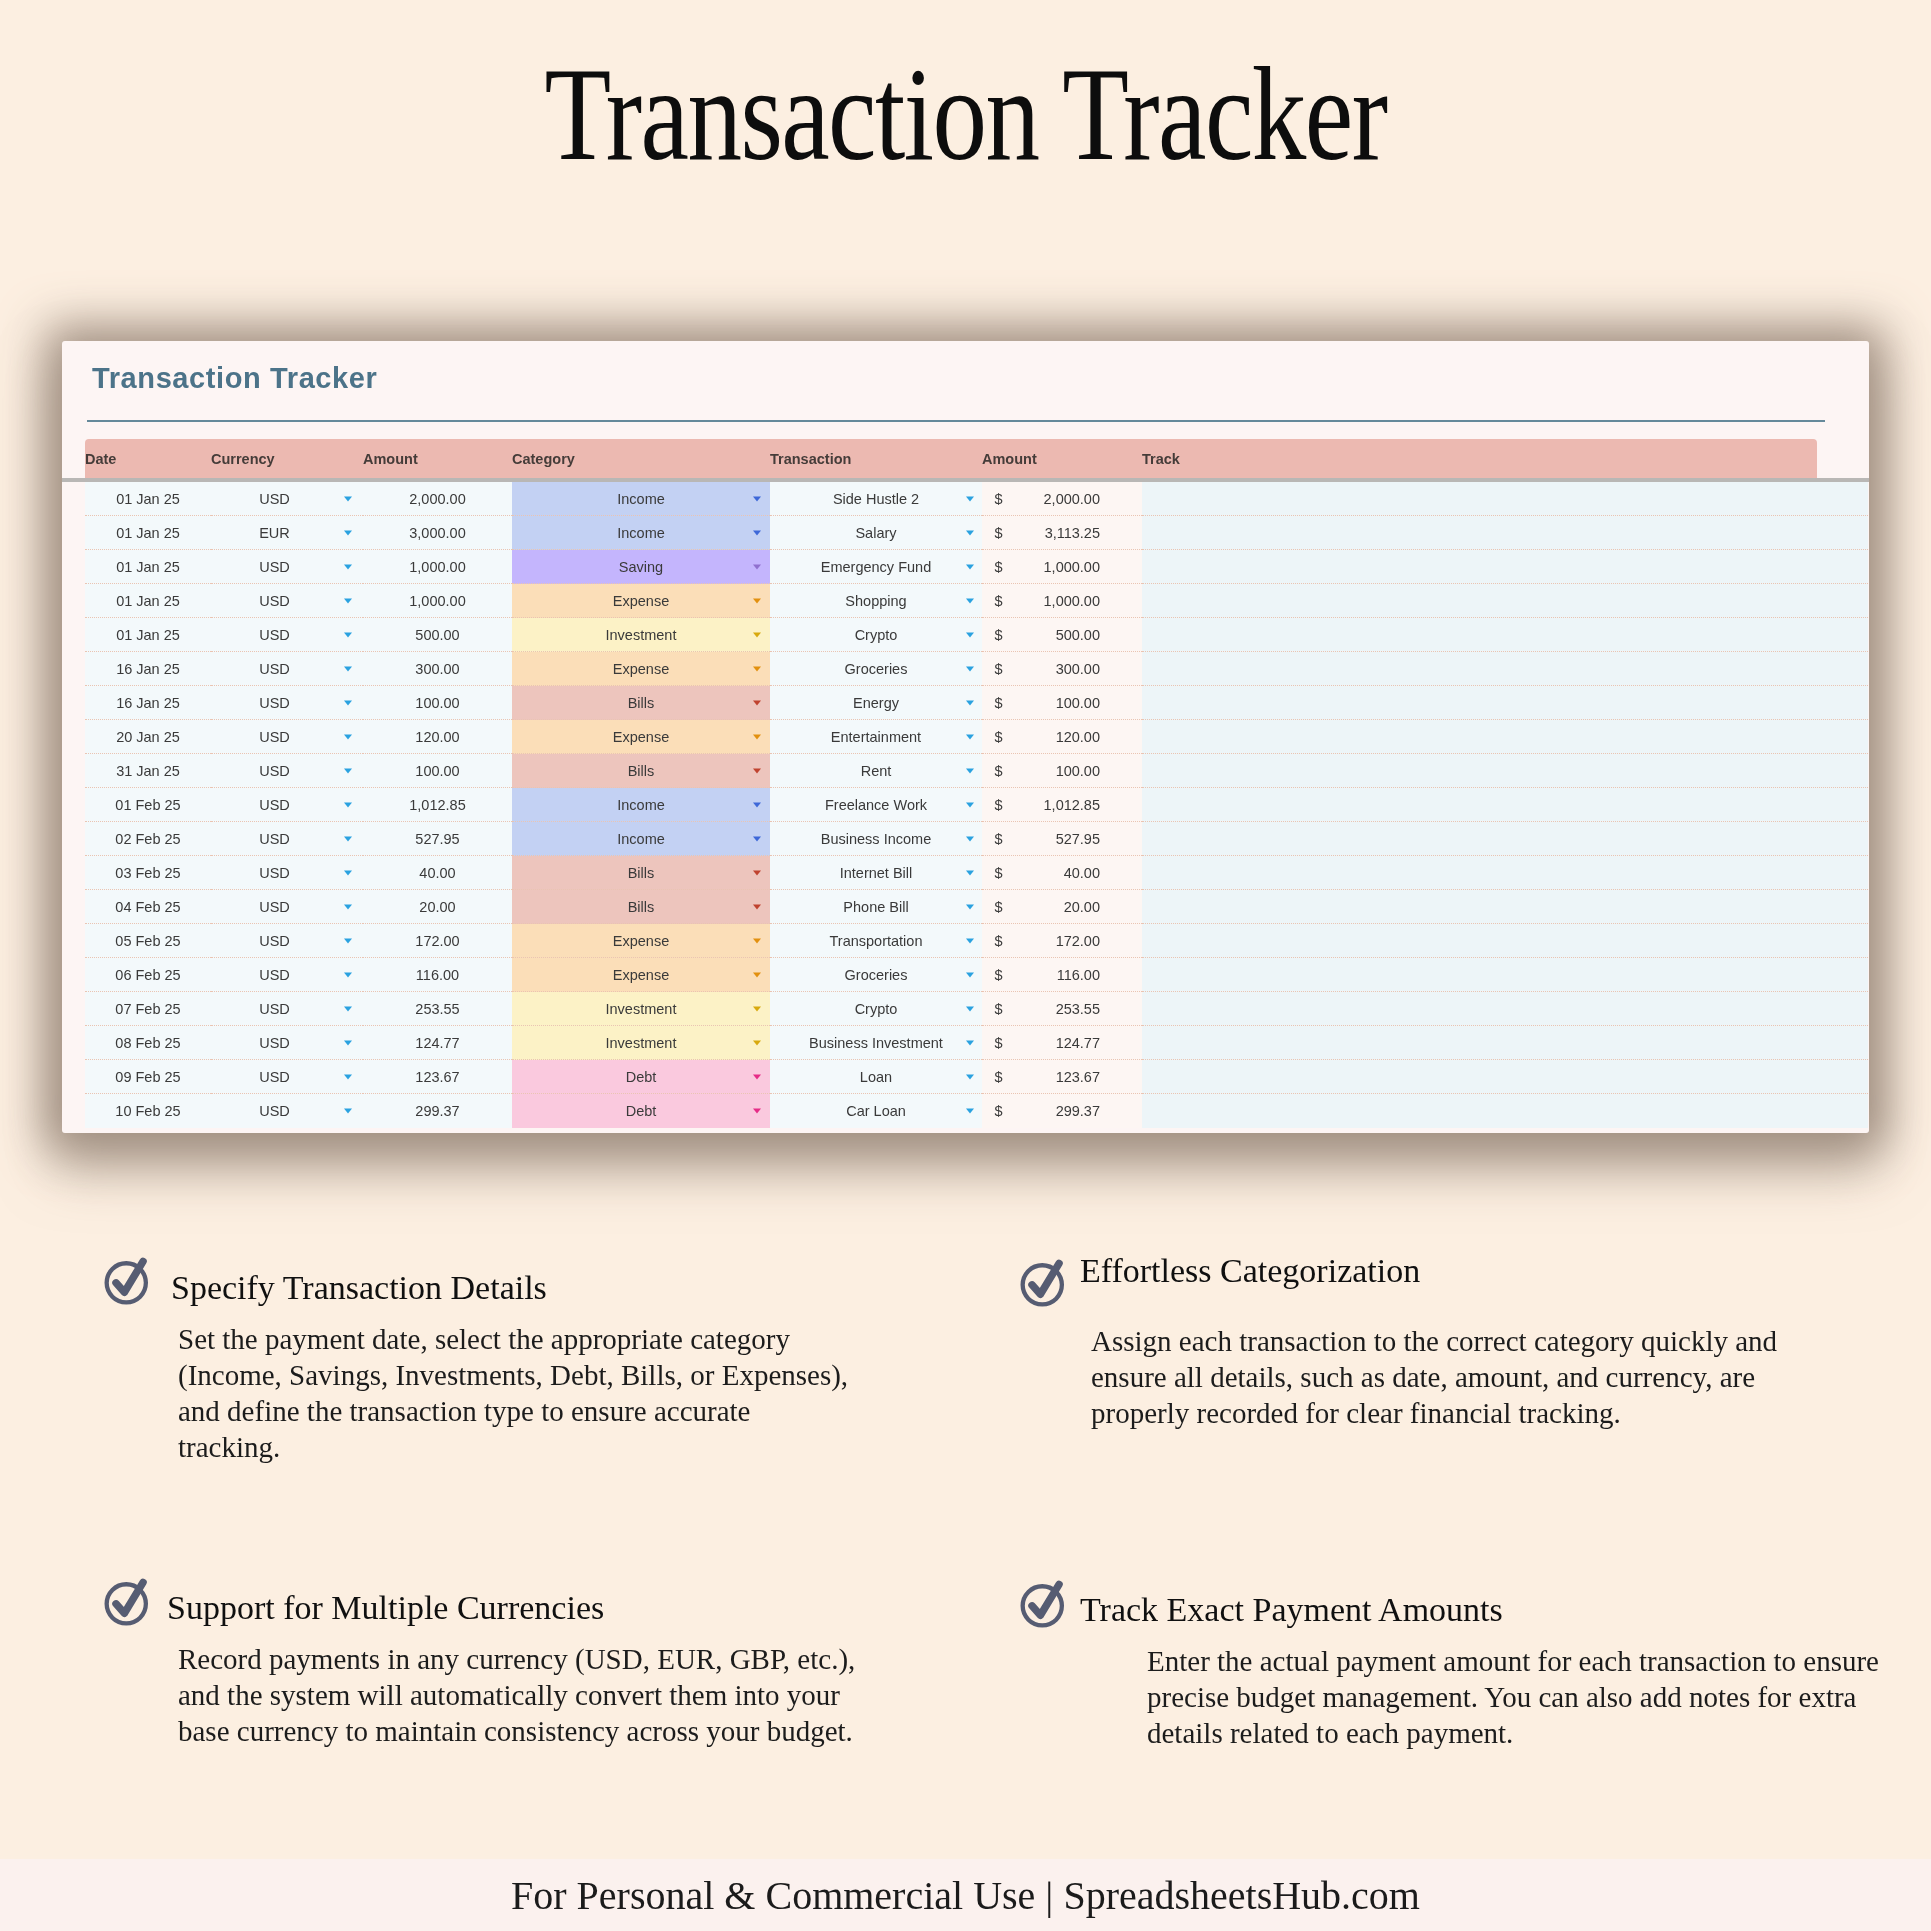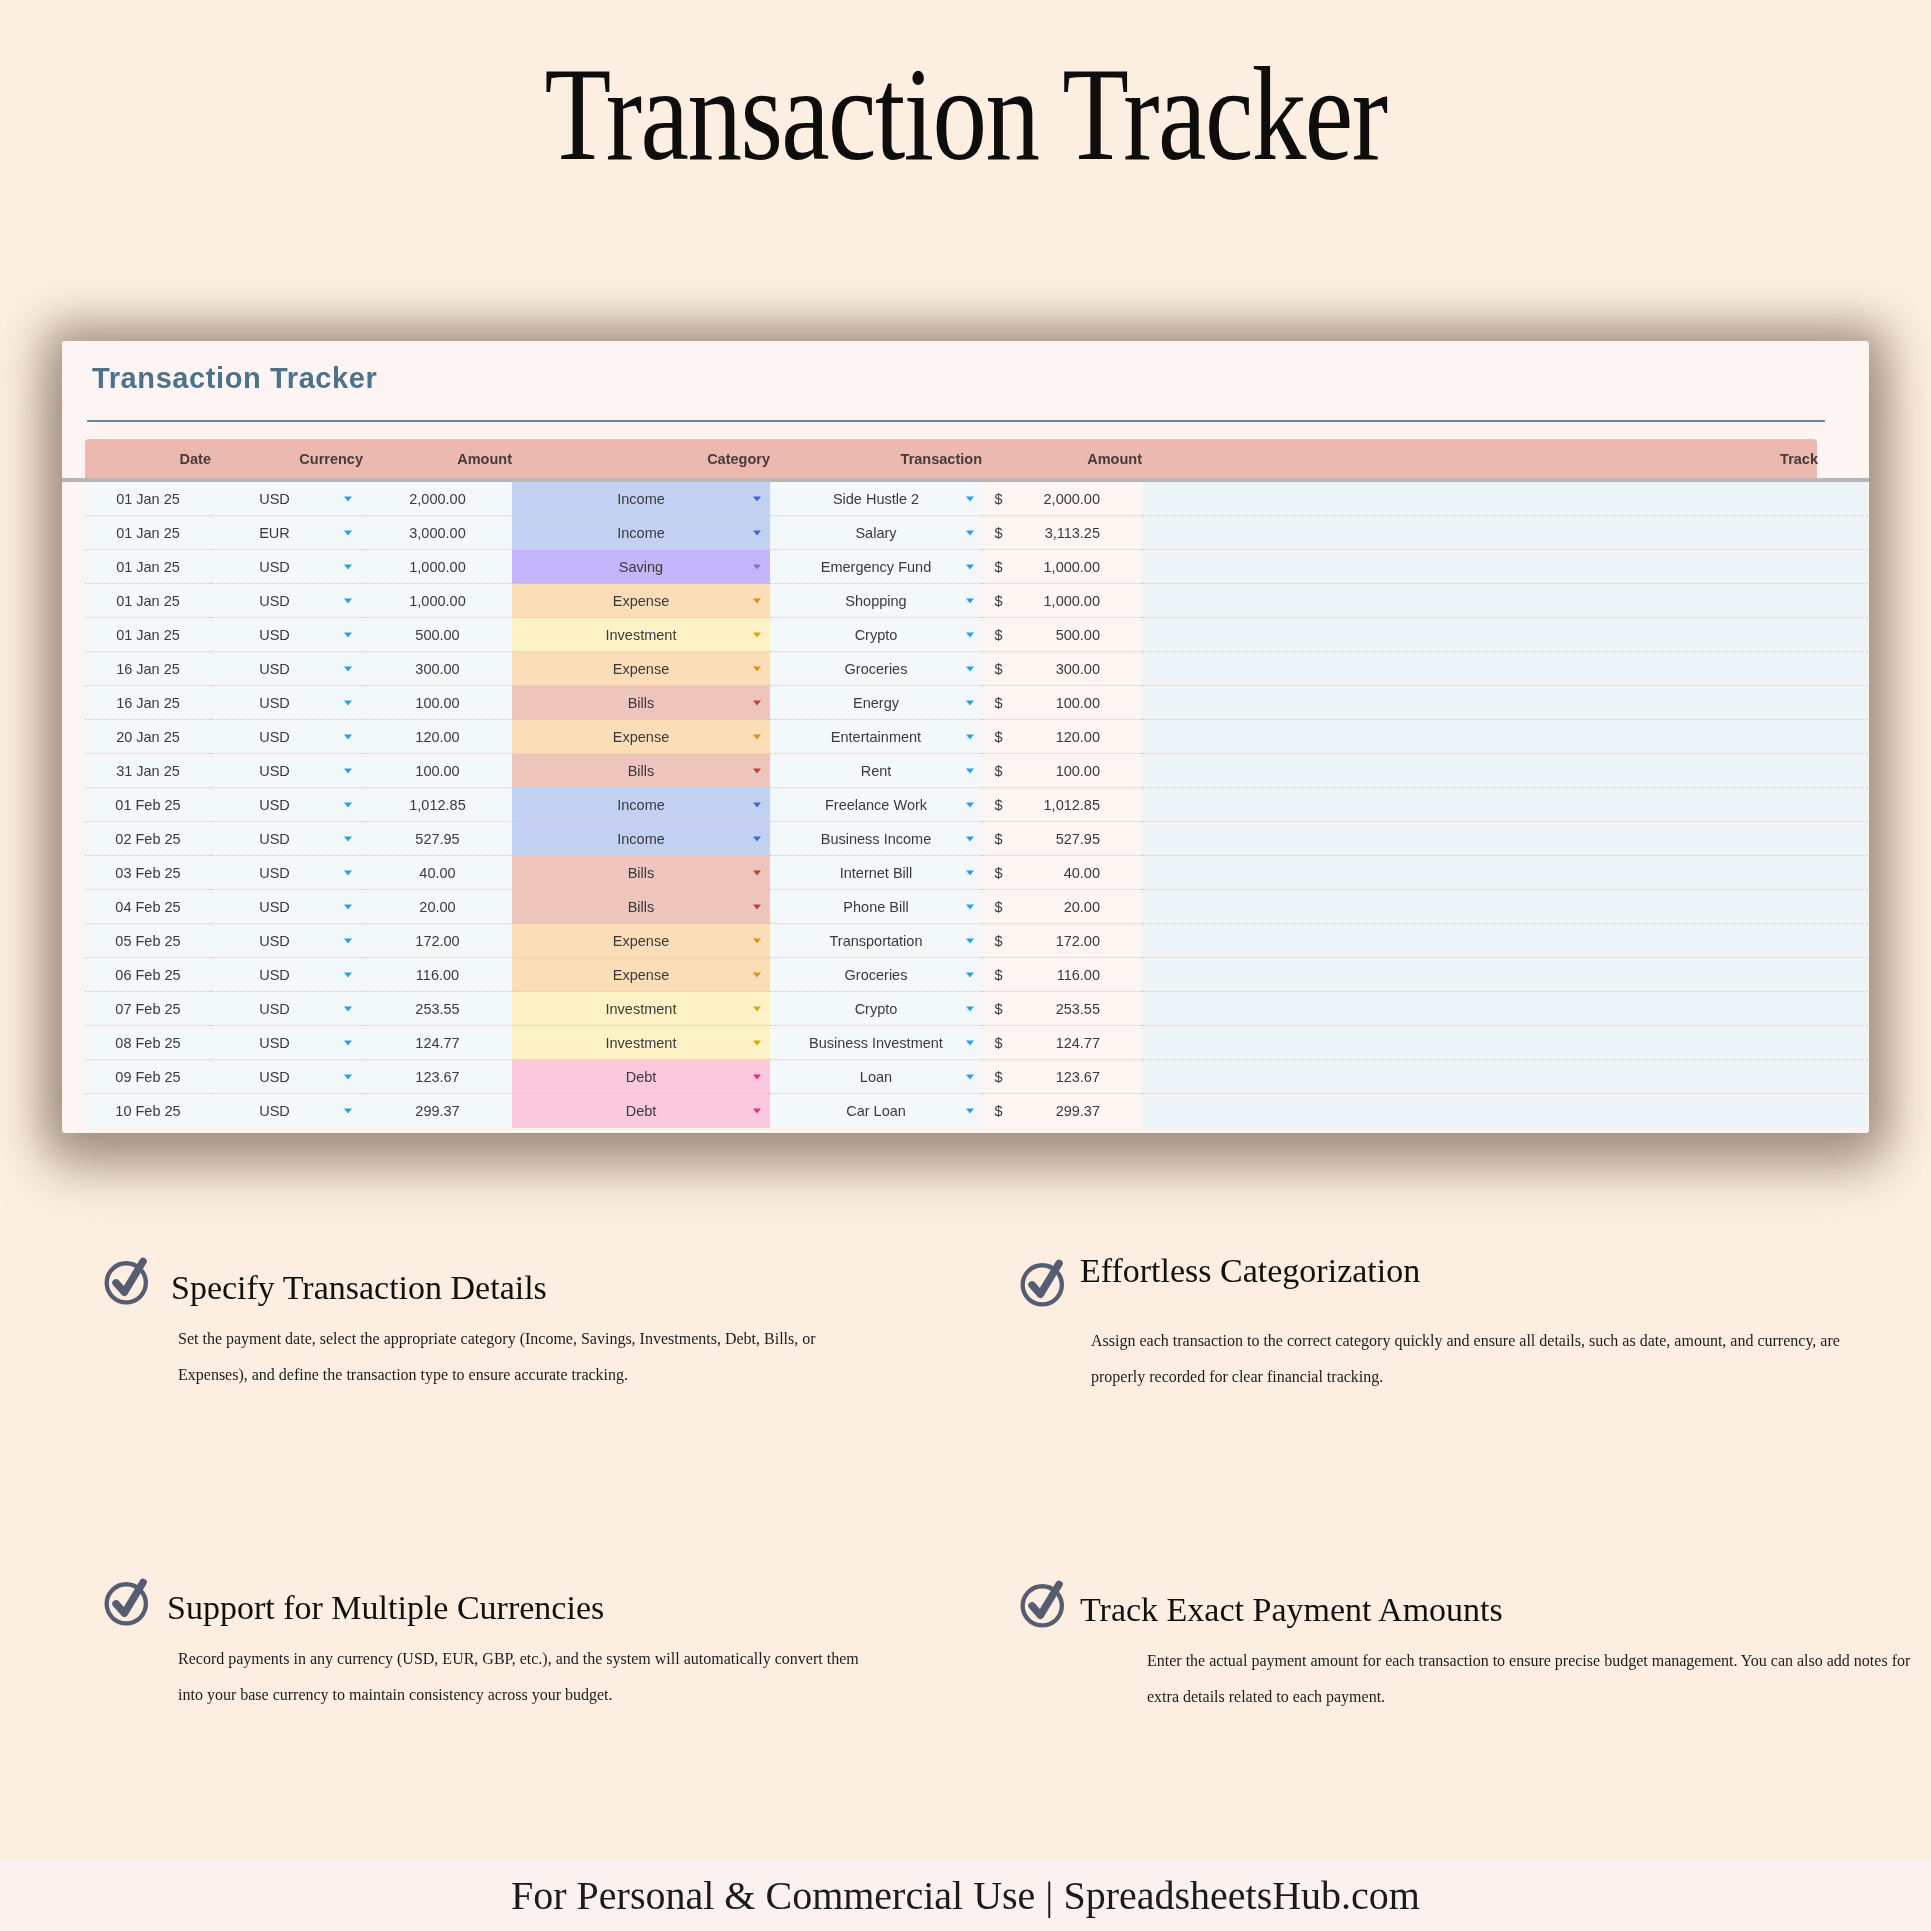--- a/index.html
+++ b/index.html
@@ -31,21 +31,21 @@
     position:absolute;left:25px;top:79px;width:1738px;height:1.9px;
     background:var(--rule-color,#65899a);
   }
   .sheet-header{
     position:absolute;left:23px;top:98px;width:1732px;height:39px;
     display:grid;grid-template-columns:126px 152px 149px 258px 212px 160px 676px;
     background:var(--header-bg,#ecb9b1);border-radius:3.9px 3.9px 0 0;
     align-items:center;
   }
   .hcell{
-    text-align:right;font-size:14.5px;font-weight:600;
+    text-align:left;font-size:14.5px;font-weight:600;
     color:var(--header-text,#453c39);
   }
   .gray-line{
     position:absolute;left:0;top:137px;width:1807px;height:3.9px;
     background:var(--gray-line,#b9b7b5);
   }
   .sheet-rows{position:absolute;left:23px;top:141px;width:1782px;}
   .sheet-row{
     display:grid;grid-template-columns:126px 152px 149px 258px 212px 160px 726px;
     height:34px;box-sizing:border-box;
@@ -71,21 +71,21 @@
   .cell-currency .arrow{right:10.6px;}
   .cell-category .arrow{right:8.7px;}
   .cell-transaction .arrow{right:7.7px;}
   
   .feature-icon{position:absolute;color:var(--icon-color,#565c72);}
   .feature-title{
     position:absolute;font-family:"Liberation Serif",serif;font-size:34px;
     color:var(--heading-text,#101010);white-space:nowrap;
   }
   .feature-body{
-    position:absolute;font-family:"Liberation Serif",serif;font-size:16px;
+    position:absolute;font-family:"Liberation Serif",serif;font-size:29px;
     line-height:36px;color:var(--body-text,#1c1c1c);
   }
   .icon-1{left:102px;top:1253px;}
   .title-1{left:171px;top:1269px;}
   .body-1{left:178px;top:1321px;width:676px;}
   .icon-2{left:1018px;top:1255px;}
   .title-2{left:1080px;top:1252px;}
   .body-2{left:1091px;top:1323px;width:765px;}
   .icon-3{left:102px;top:1574px;}
   .title-3{left:167px;top:1589px;}

